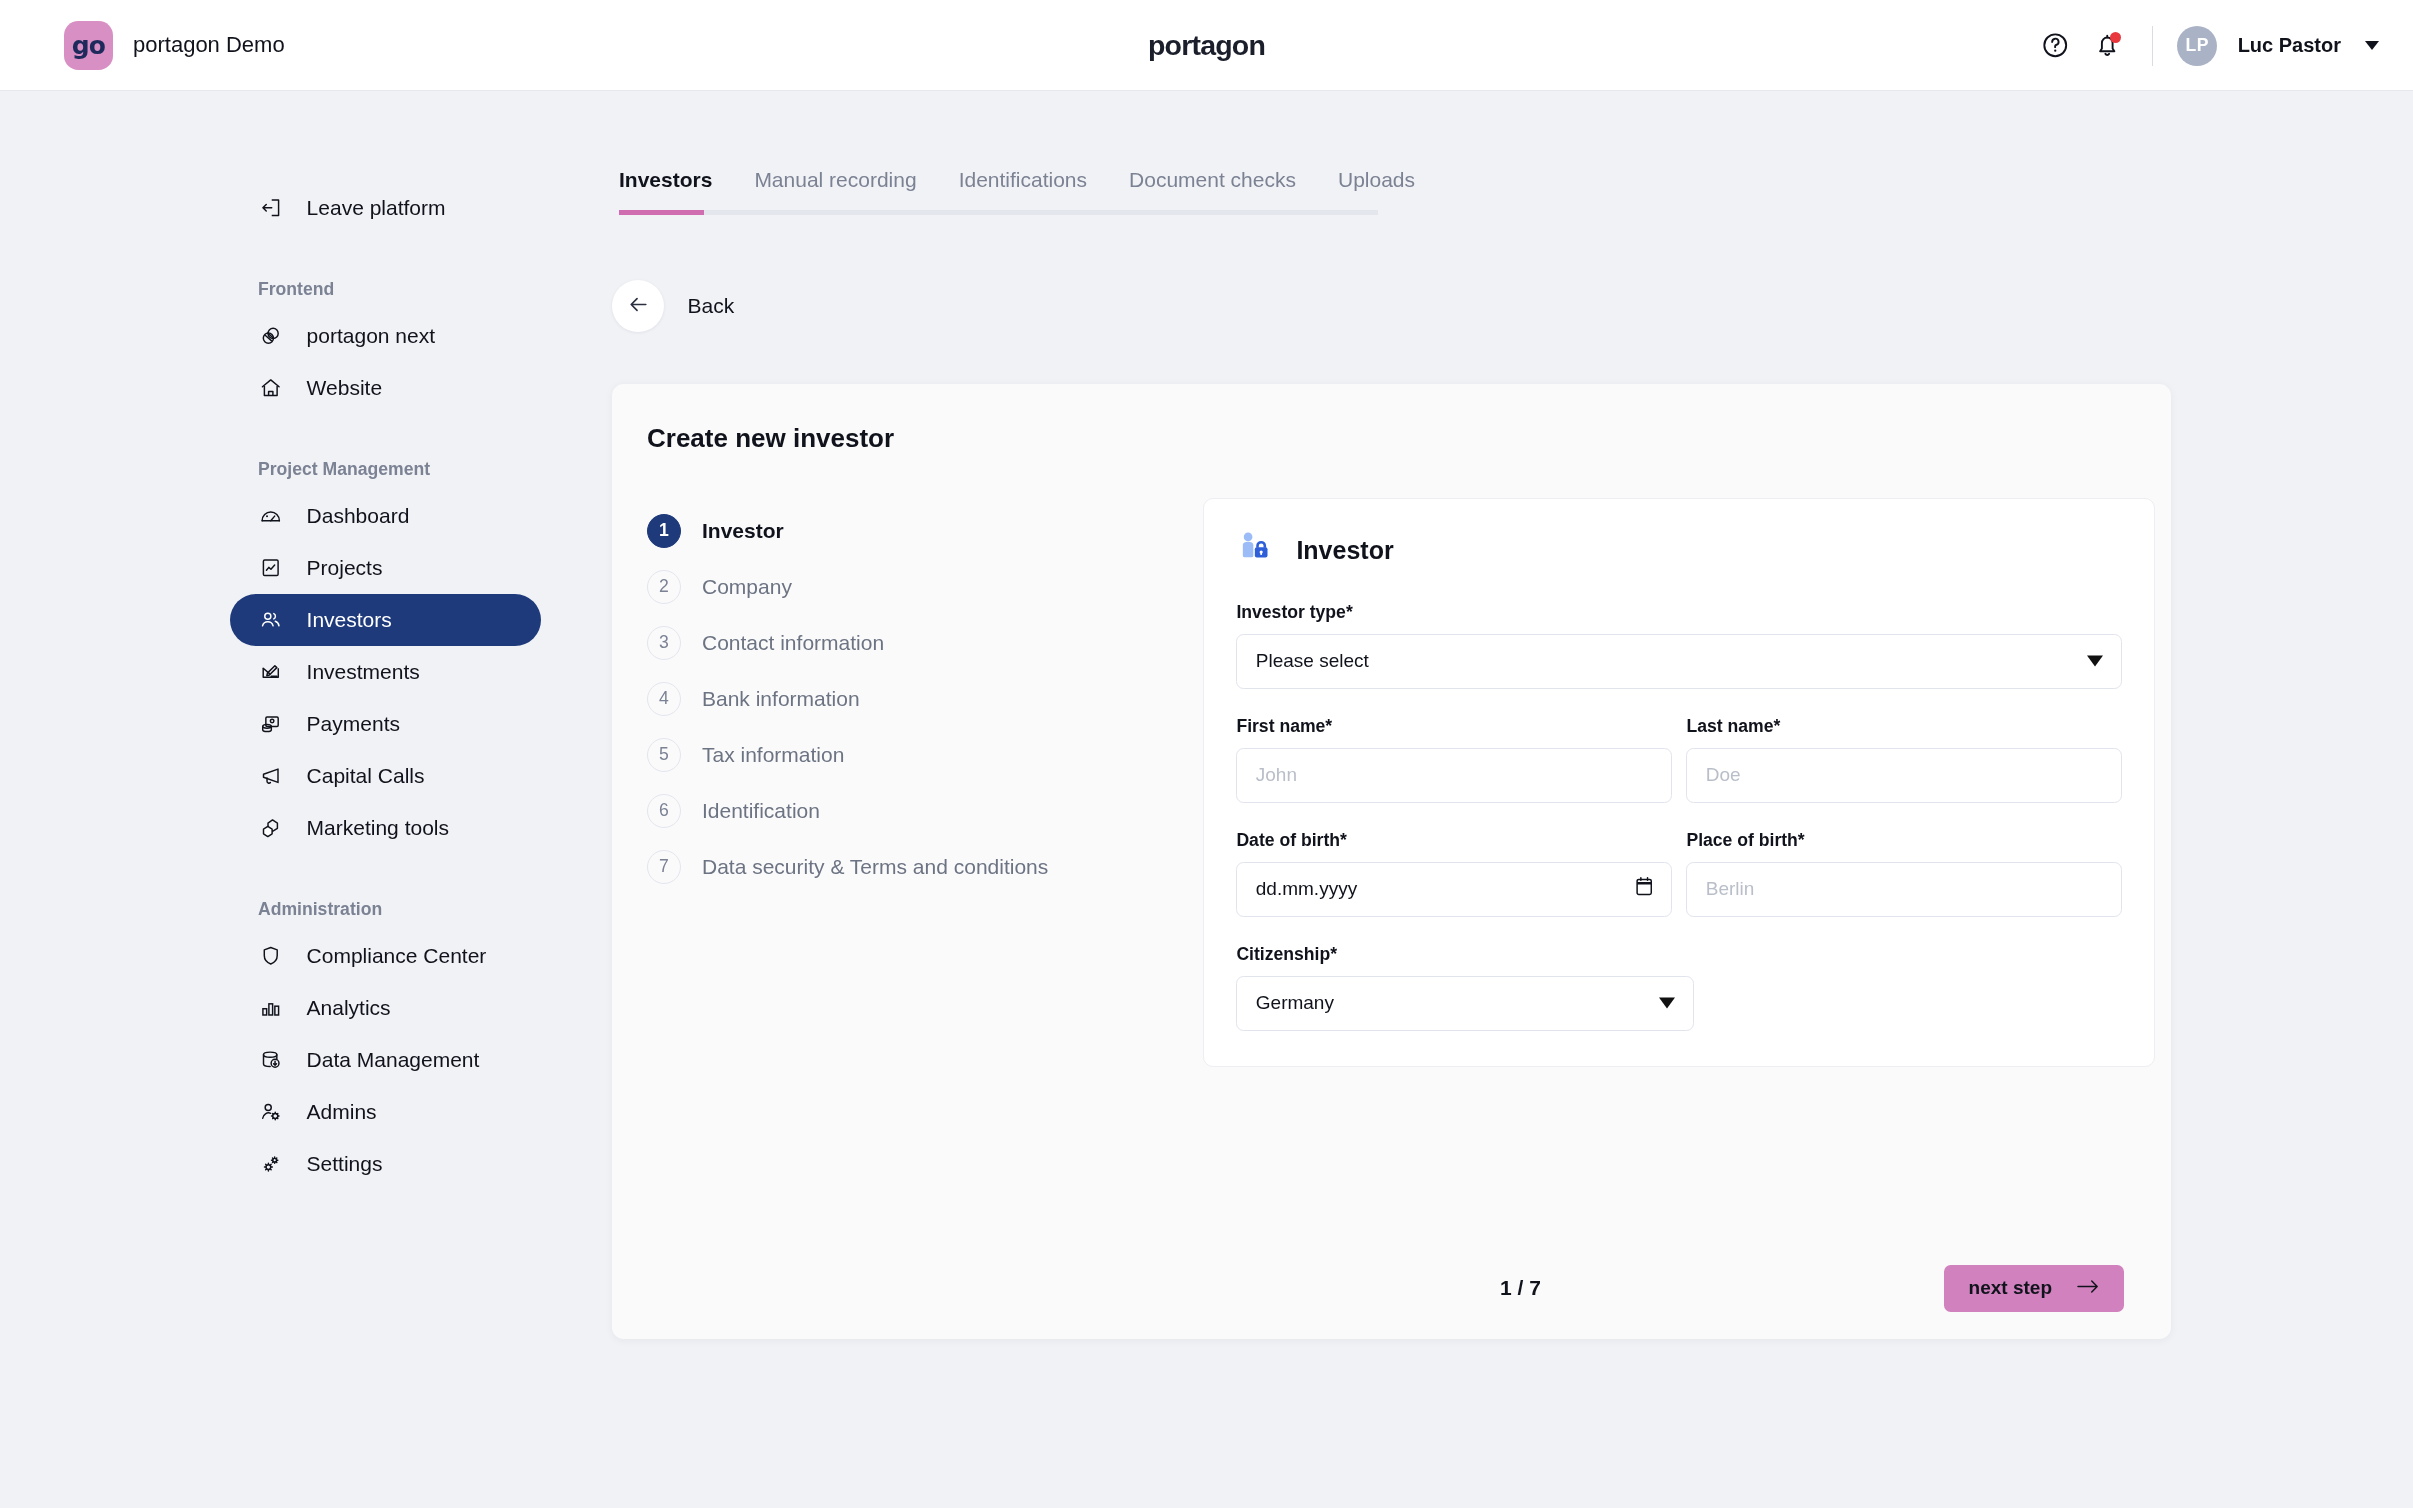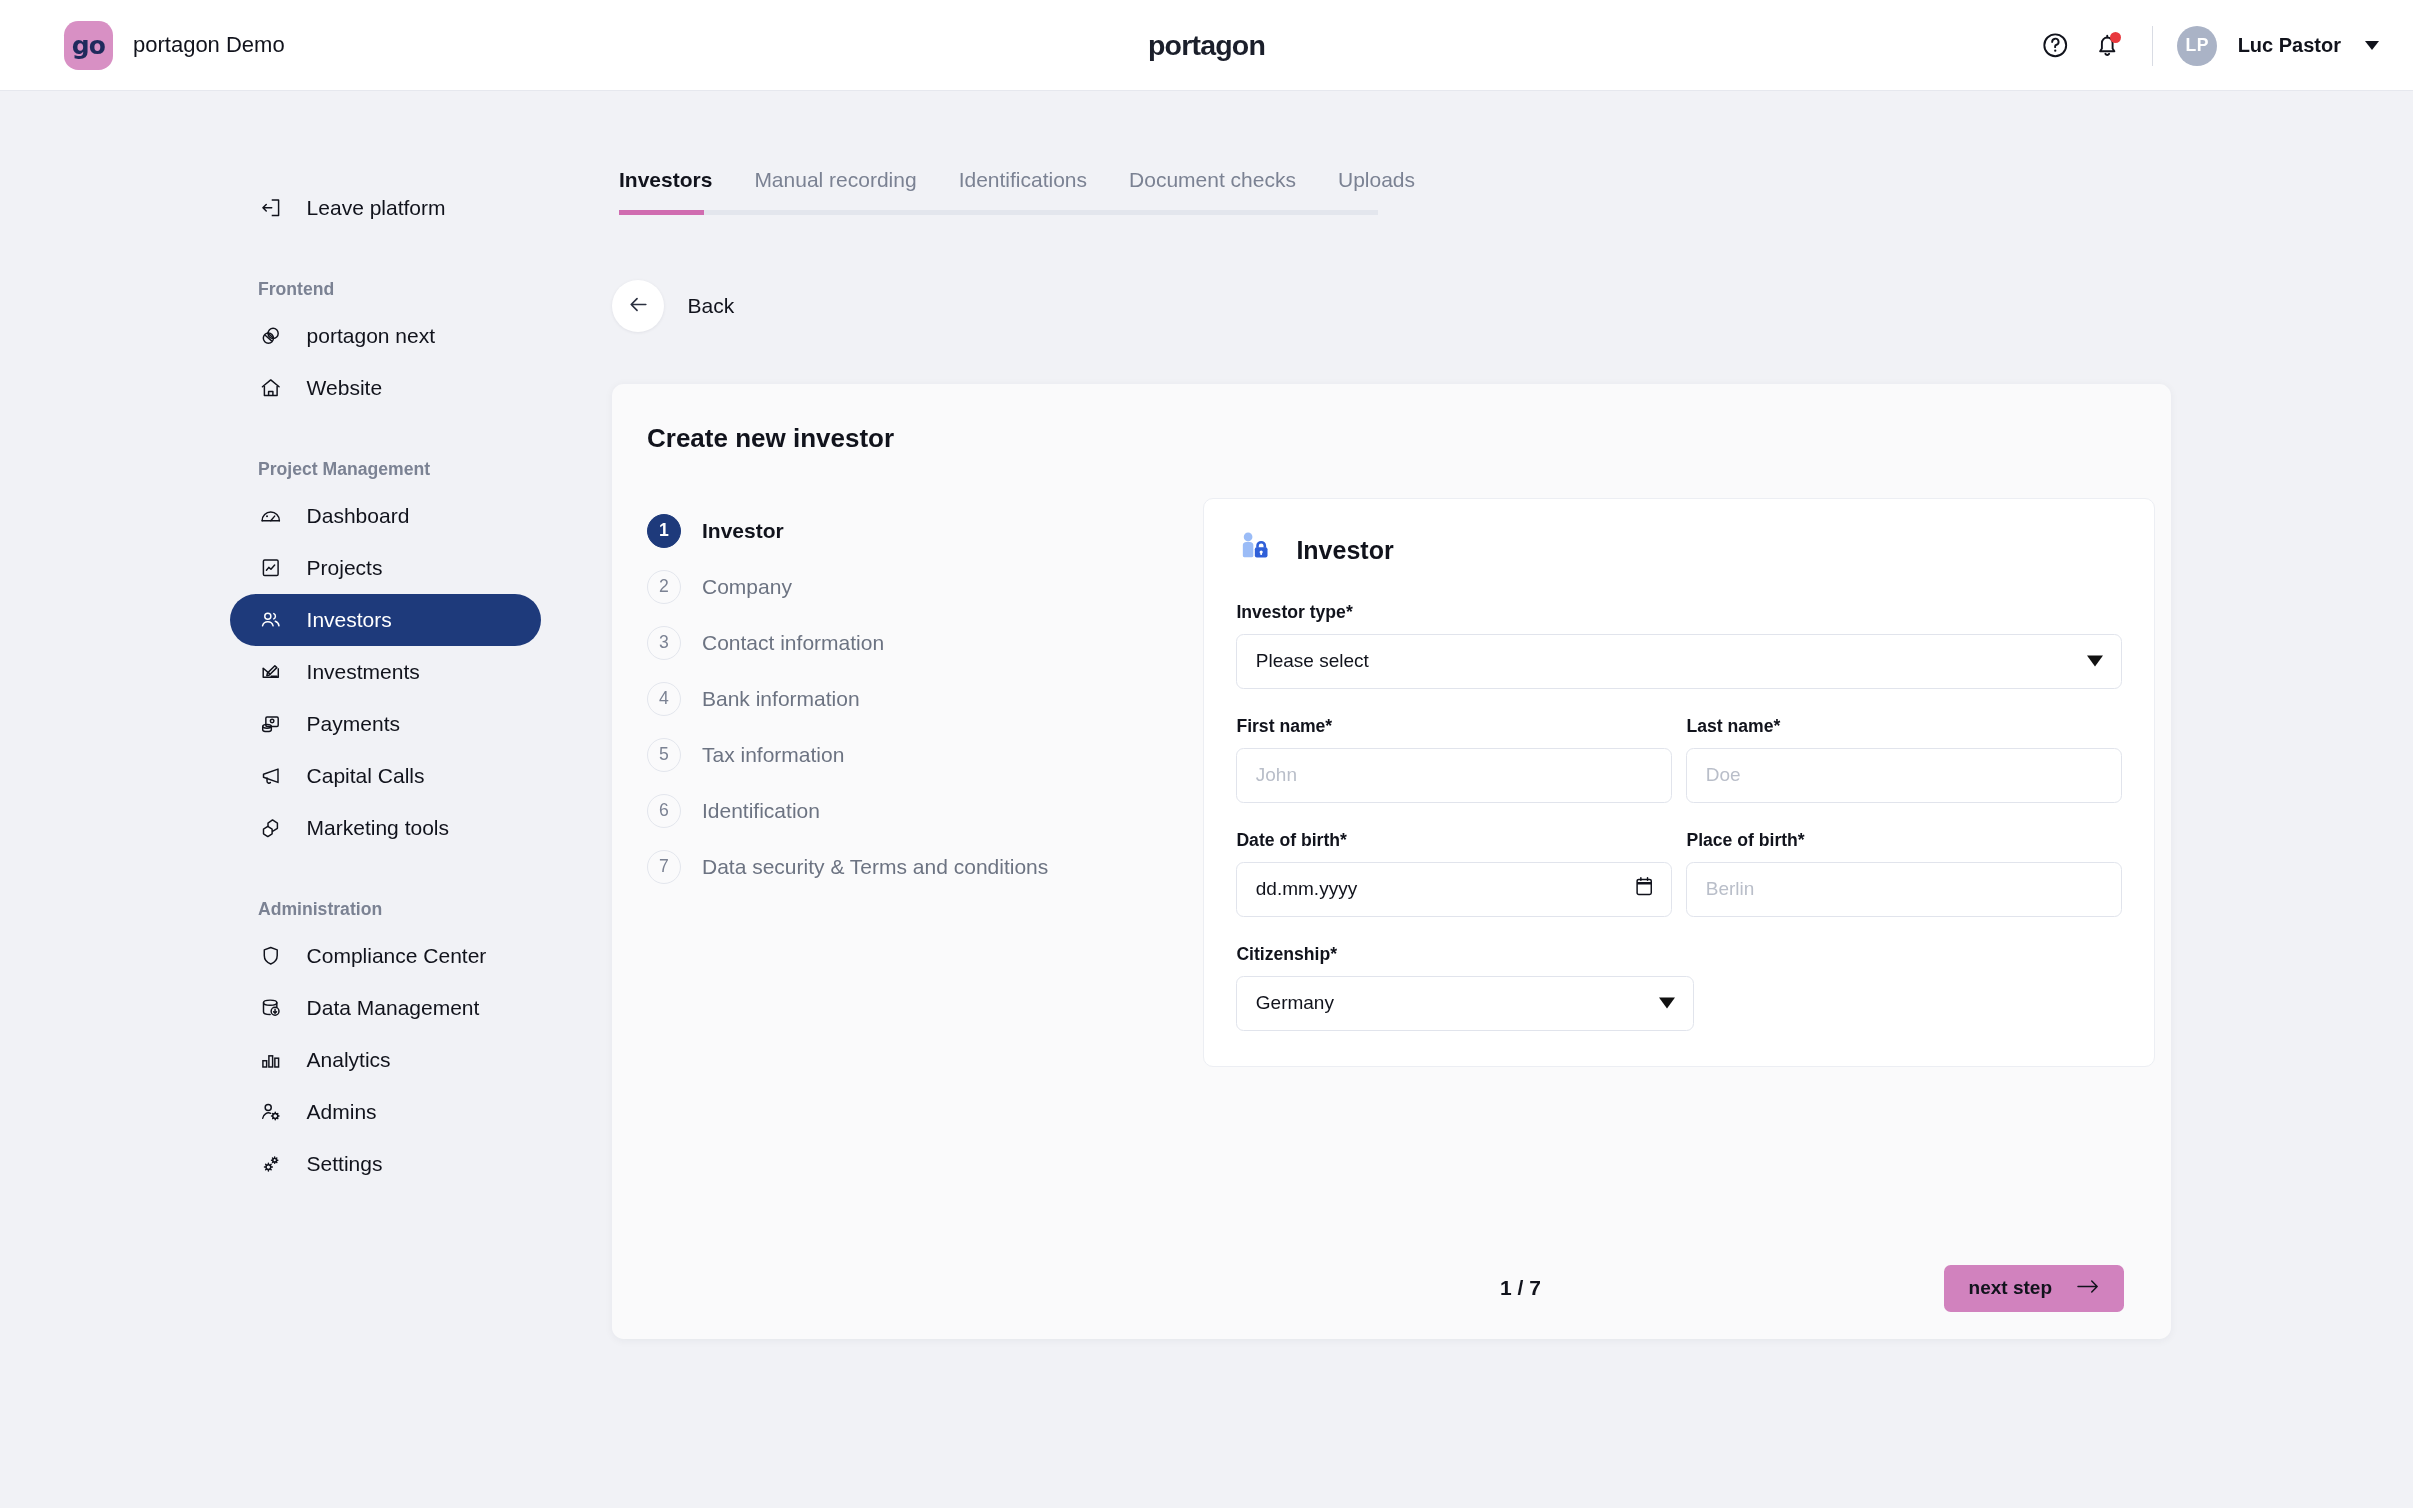--- a/index.html
+++ b/index.html
@@ -343,39 +343,39 @@
       <svg width="23.5" height="23.5" viewBox="0 0 24 24" fill="none" stroke="#11131c" stroke-width="1.5">
         <path d="M12 3.6 5.4 6v5.8c0 4.2 2.9 7.2 6.6 8.6 3.7-1.4 6.6-4.4 6.6-8.6V6L12 3.6Z" stroke-linejoin="round"></path>
       </svg>
     </span>
     <span class="nlabel">Compliance Center</span>
   </div>
 
   <div class="nav-item">
     <span class="nico">
       <svg width="23.5" height="23.5" viewBox="0 0 24 24" fill="none" stroke="#11131c" stroke-width="1.5">
+        <rect x="4" y="13" width="3.8" height="6.4"></rect>
+        <rect x="10.1" y="8" width="3.8" height="11.4"></rect>
+        <rect x="16.2" y="10.4" width="3.8" height="9"></rect>
+      </svg>
+    </span>
+    <span class="nlabel">Analytics</span>
+  </div>
+
+  <div class="nav-item">
+    <span class="nico">
+      <svg width="23.5" height="23.5" viewBox="0 0 24 24" fill="none" stroke="#11131c" stroke-width="1.5">
         <ellipse cx="11.4" cy="6.8" rx="6.8" ry="2.6"></ellipse>
         <path d="M4.6 6.8v9.6c0 1.4 3 2.6 6.8 2.6" stroke-linecap="round"></path>
         <path d="M18.2 6.8v4.4" stroke-linecap="round"></path>
         <circle cx="16.4" cy="15.6" r="4"></circle>
         <path d="M16.4 13.6v4m0 0 1.5-1.5M16.4 17.6 14.9 16.1" stroke-linecap="round" stroke-linejoin="round"></path>
       </svg>
     </span>
     <span class="nlabel">Data Management</span>
-  </div>
-
-  <div class="nav-item">
-    <span class="nico">
-      <svg width="23.5" height="23.5" viewBox="0 0 24 24" fill="none" stroke="#11131c" stroke-width="1.5">
-        <rect x="4" y="13" width="3.8" height="6.4"></rect>
-        <rect x="10.1" y="8" width="3.8" height="11.4"></rect>
-        <rect x="16.2" y="10.4" width="3.8" height="9"></rect>
-      </svg>
-    </span>
-    <span class="nlabel">Analytics</span>
   </div>
 
   <div class="nav-item">
     <span class="nico">
       <svg width="23.5" height="23.5" viewBox="0 0 24 24" fill="none" stroke="#11131c" stroke-width="1.5">
         <circle cx="9.4" cy="7.6" r="3.1"></circle>
         <path d="M3.8 18.6a6 6 0 0 1 8.2-5" stroke-linecap="round"></path>
         <circle cx="16.6" cy="16.4" r="2.6"></circle>
         <path d="M16.6 12.6v1M16.6 19.2v1M12.8 16.4h1M19.4 16.4h1M14 13.8l.8.8M18.4 18.2l.8.8M19.2 13.8l-.8.8M14.8 18.2l-.8.8" stroke-linecap="round"></path>
       </svg>

